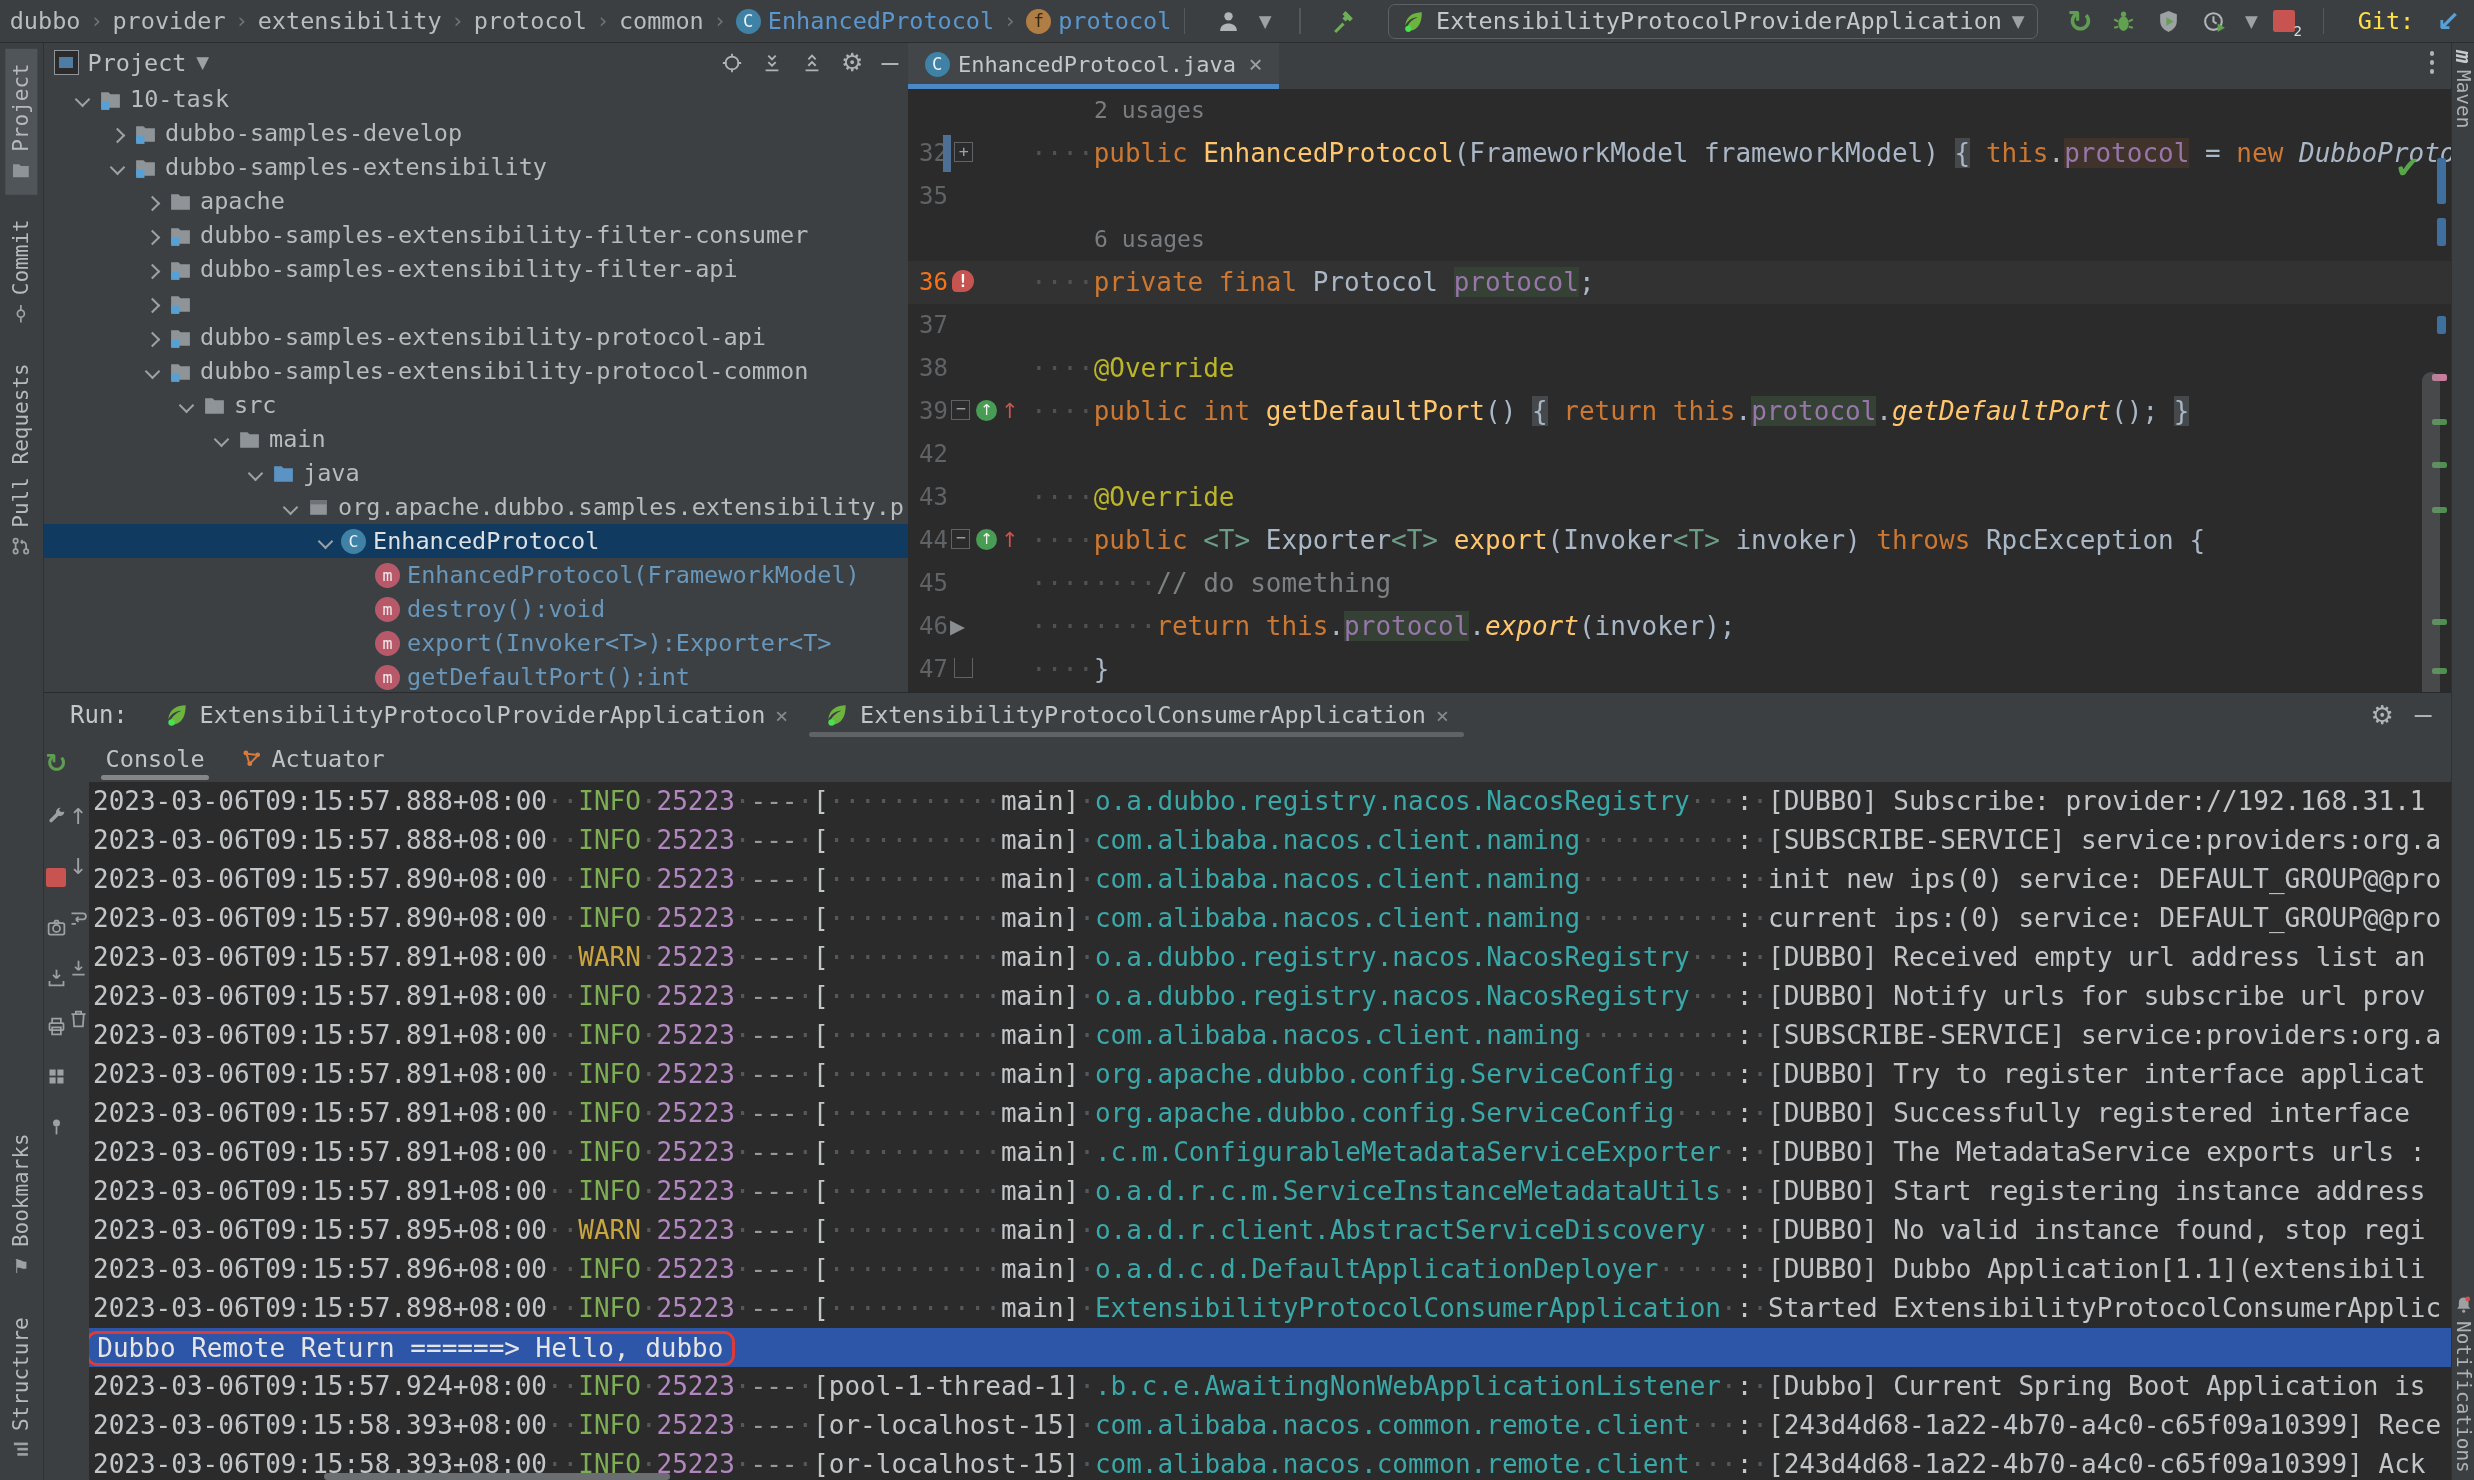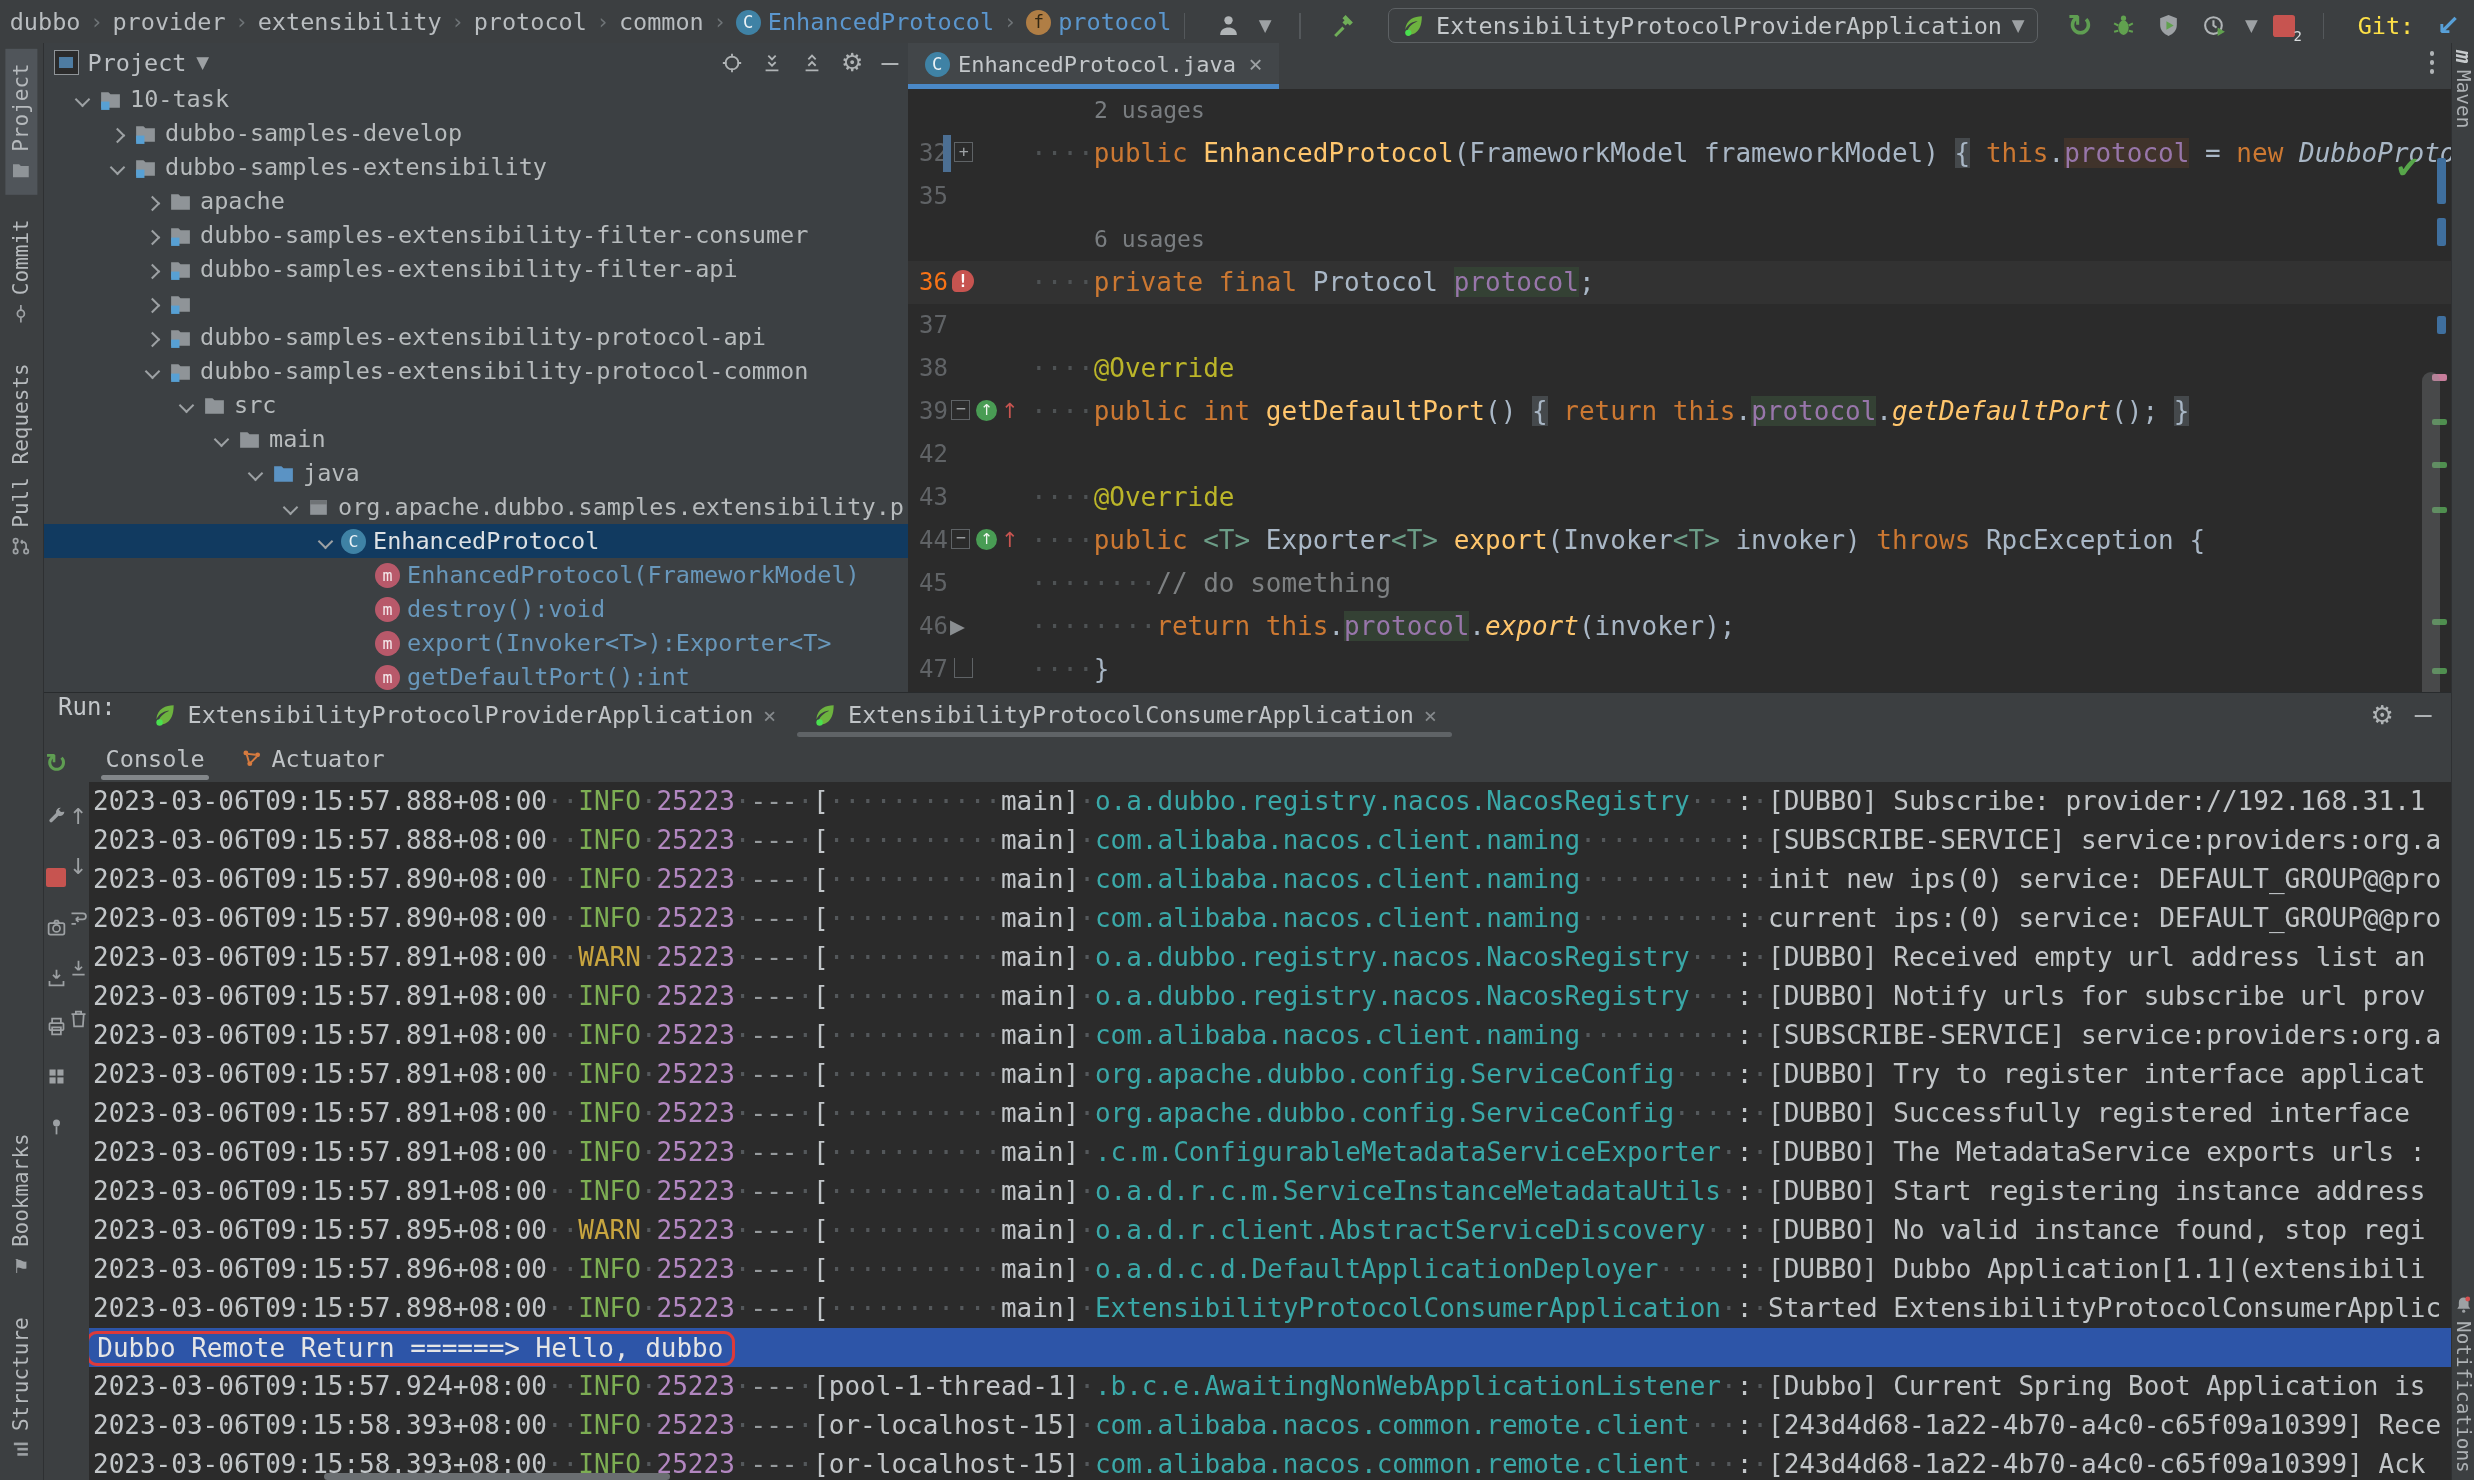--- a/index.html
+++ b/index.html
@@ -1,21 +1,21 @@
 <!DOCTYPE html>
 <html style="font-size:11px"><head>
 <meta charset="utf-8">
 <style>
   html,body{margin:0;padding:0;background:#1e1f21;}
   #app{position:relative;width:2475px;height:1480px;background:#3c3f41;overflow:hidden;
        font-family:"DejaVu Sans Mono",monospace;color:#bcc0c4;}
   .icon svg{display:block;}
   
-  .topbar{position:absolute;left:0;top:8px;width:100%;height:43px;background:#3c3f41;
-          border-bottom:0.7px solid #2a2c2e;display:flex;align-items:flex-start;padding:0 9.7px;box-sizing:border-box;font-size:23.5px;}
+  .topbar{position:absolute;left:0;top:0;width:100%;height:43px;background:#3c3f41;
+          border-bottom:0.7px solid #2a2c2e;display:flex;align-items:center;padding:0 9.7px;box-sizing:border-box;font-size:23.5px;}
   .bc{display:flex;align-items:center;}
   .bc-item{color:#b9bdc0;}
   .bc-item.blue{color:#5b97cf;}
   .bc-sep{color:#6f7477;margin:0 9.7px;font-size:21px;}
   .bcirc{display:inline-flex;width:25px;height:25px;border-radius:50%;align-items:center;justify-content:center;
          font-size:17.3px;margin-right:7px;vertical-align:middle;}
   .bcirc.cls{background:#3f82a5;color:#eaf1f5;}
   .bcirc.fld{background:#b07e45;color:#332713;}
   .tdiv{width:1.4px;height:26px;background:#54585b;margin:0 12.5px;}
   .tbicon{width:30.5px;height:30.5px;display:flex;align-items:center;justify-content:center;}
@@ -112,21 +112,21 @@
   .s-gen{color:#6c9d87;}
   .s-fieldw{color:#9876aa;background:#40332b;}
   .s-fieldr{color:#9876aa;background:#344134;}
   .s-brace{color:#a9b7c6;background:#45494c;}
   .s-caret{display:inline-block;width:2.8px;height:30.5px;background:#cdd1d4;vertical-align:-6.2px;margin-right:-2.8px;}
   .echeck{position:absolute;right:30.5px;top:61px;color:#57a64a;font-size:30.5px;font-family:"DejaVu Sans",sans-serif;}
   .emark{position:absolute;border-radius:2.1px;}
   .escroll{position:absolute;right:11px;top:283px;width:18px;height:374px;background:rgba(140,144,146,.30);border-radius:9px;}
   
   .runpanel{position:absolute;left:43px;top:692px;width:2408px;height:788px;background:#3c3f41;border-top:0.7px solid #282b2d;}
-  .runbar{position:absolute;left:4px;top:0;right:0;height:44px;display:flex;padding-left:11px;font-size:24px;}
+  .runbar{position:absolute;left:16px;top:0;right:0;height:44px;display:flex;align-items:center;padding-left:11px;font-size:24px;}
   .runlabel{margin-right:18px;color:#c3c7ca;}
   .rtab{position:relative;height:44px;display:flex;align-items:center;gap:9.7px;padding:0 18px;font-size:23.5px;color:#c0c4c7;}
   .rtab svg{width:26px;height:26px;}
   .rtab .close{color:#85898c;font-size:22px;}
   .rtab.sel::after{content:"";position:absolute;left:2.8px;right:2.8px;bottom:0;height:5.5px;background:#5f6366;border-radius:2.8px;}
   .runbar .ricons{margin-left:auto;display:flex;align-items:center;gap:21px;padding-right:19.4px;}
   .viewbar{position:absolute;left:46px;top:44px;height:44px;display:flex;align-items:center;gap:35px;padding-left:16.6px;font-size:23.5px;}
   .viewtab{position:relative;height:44px;display:flex;align-items:center;gap:8.3px;color:#c0c4c7;}
   .viewtab svg{width:23.5px;height:23.5px;}
   .viewtab.sel::after{content:"";position:absolute;left:-4.2px;right:-4.2px;bottom:1.4px;height:4.8px;background:#83878a;border-radius:2.8px;}

